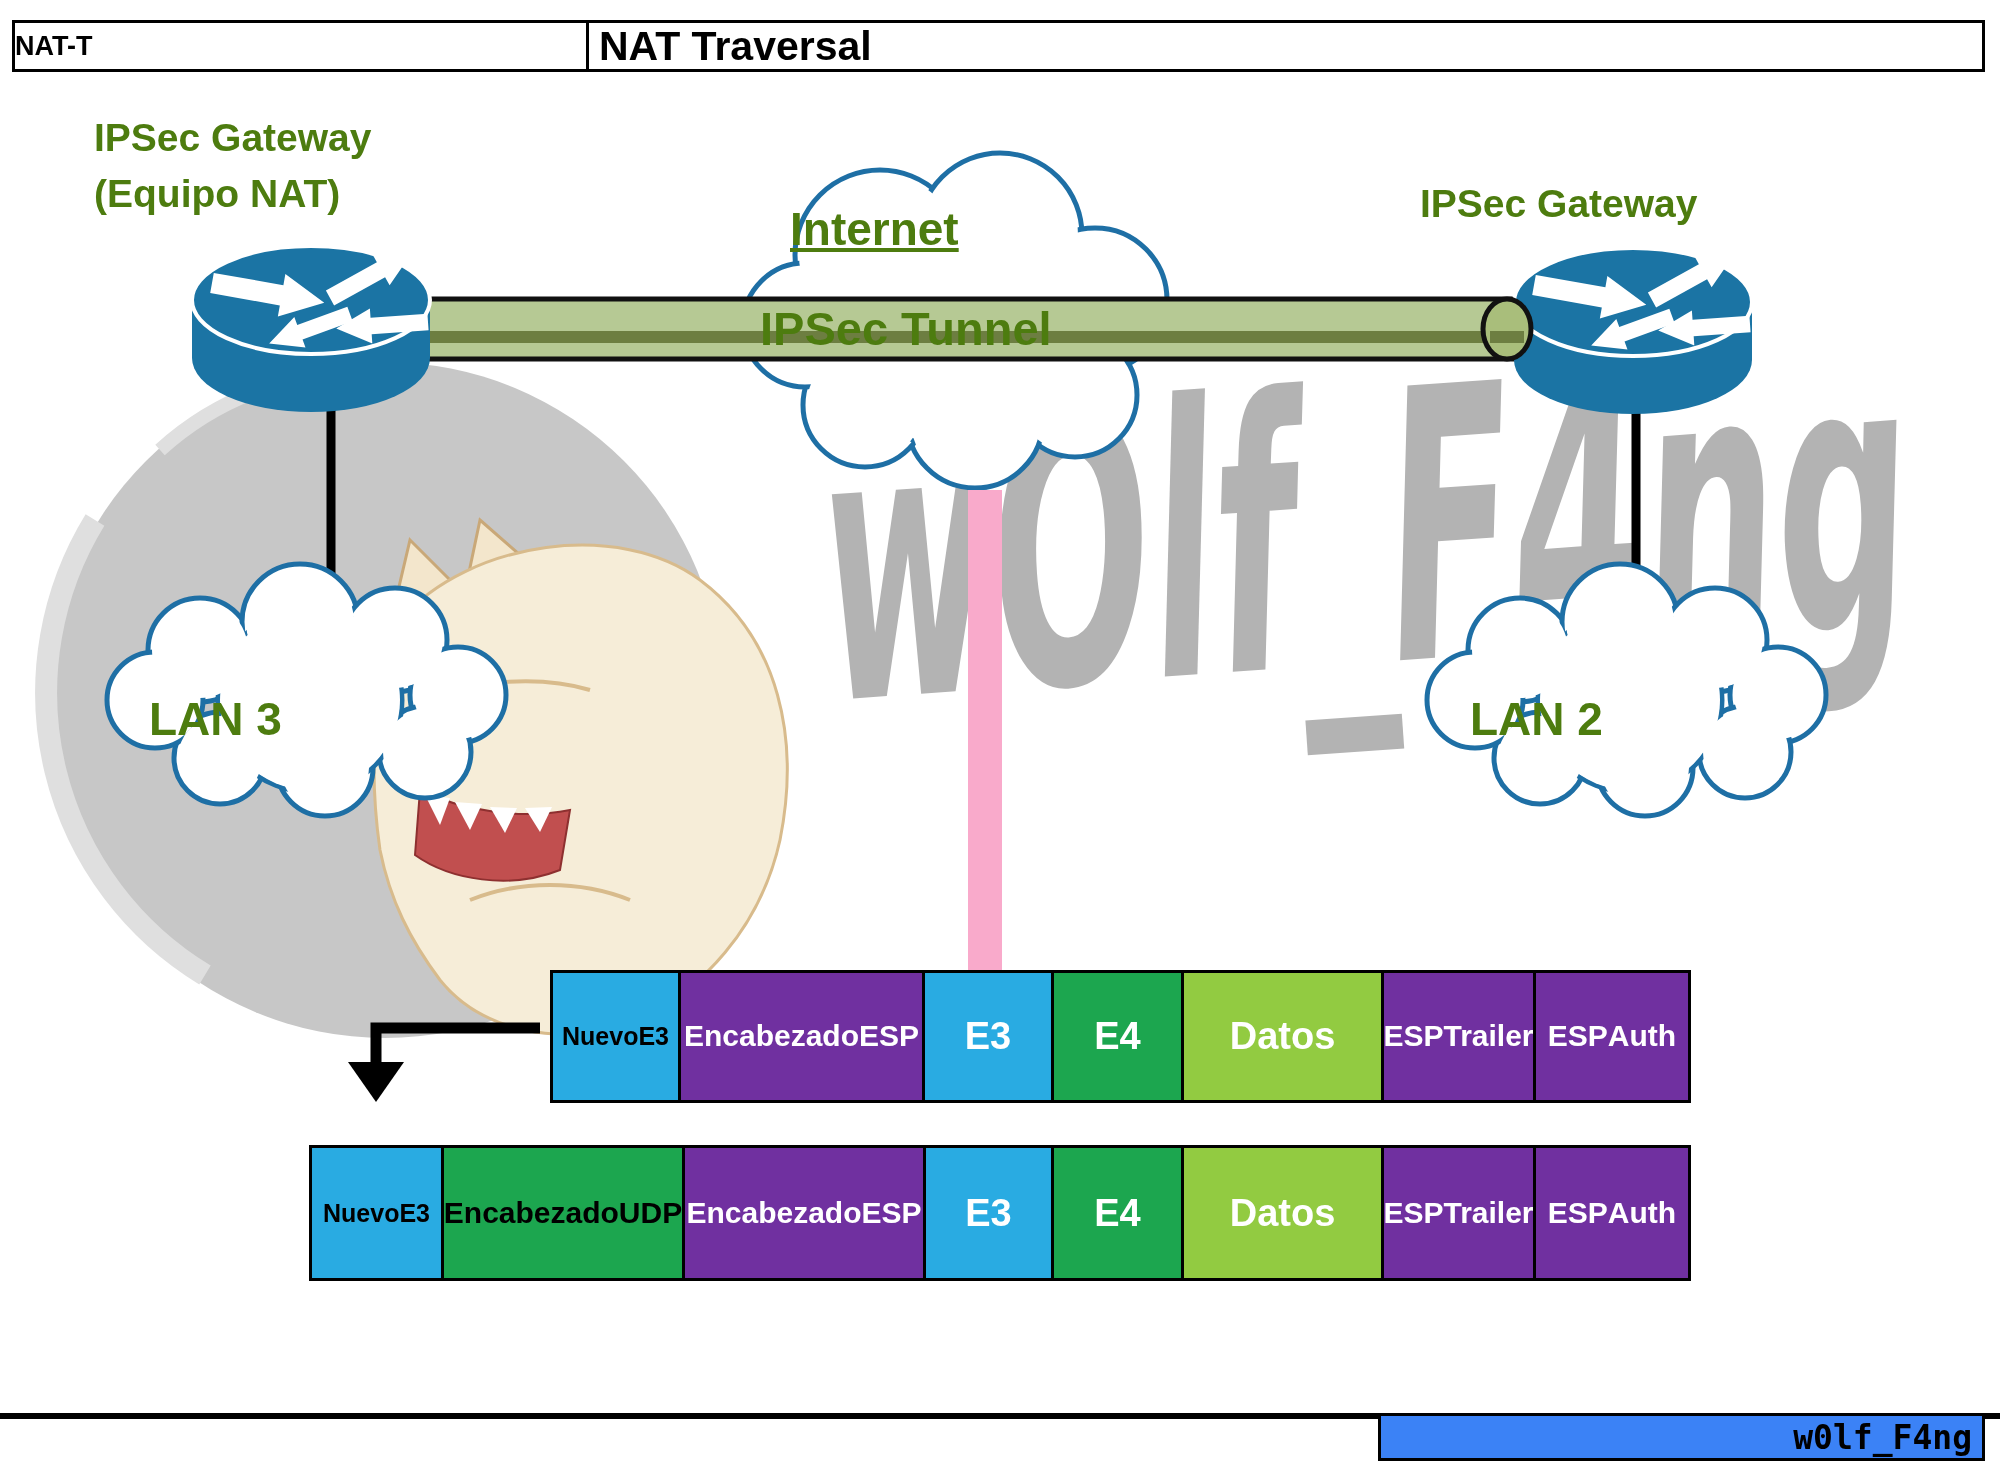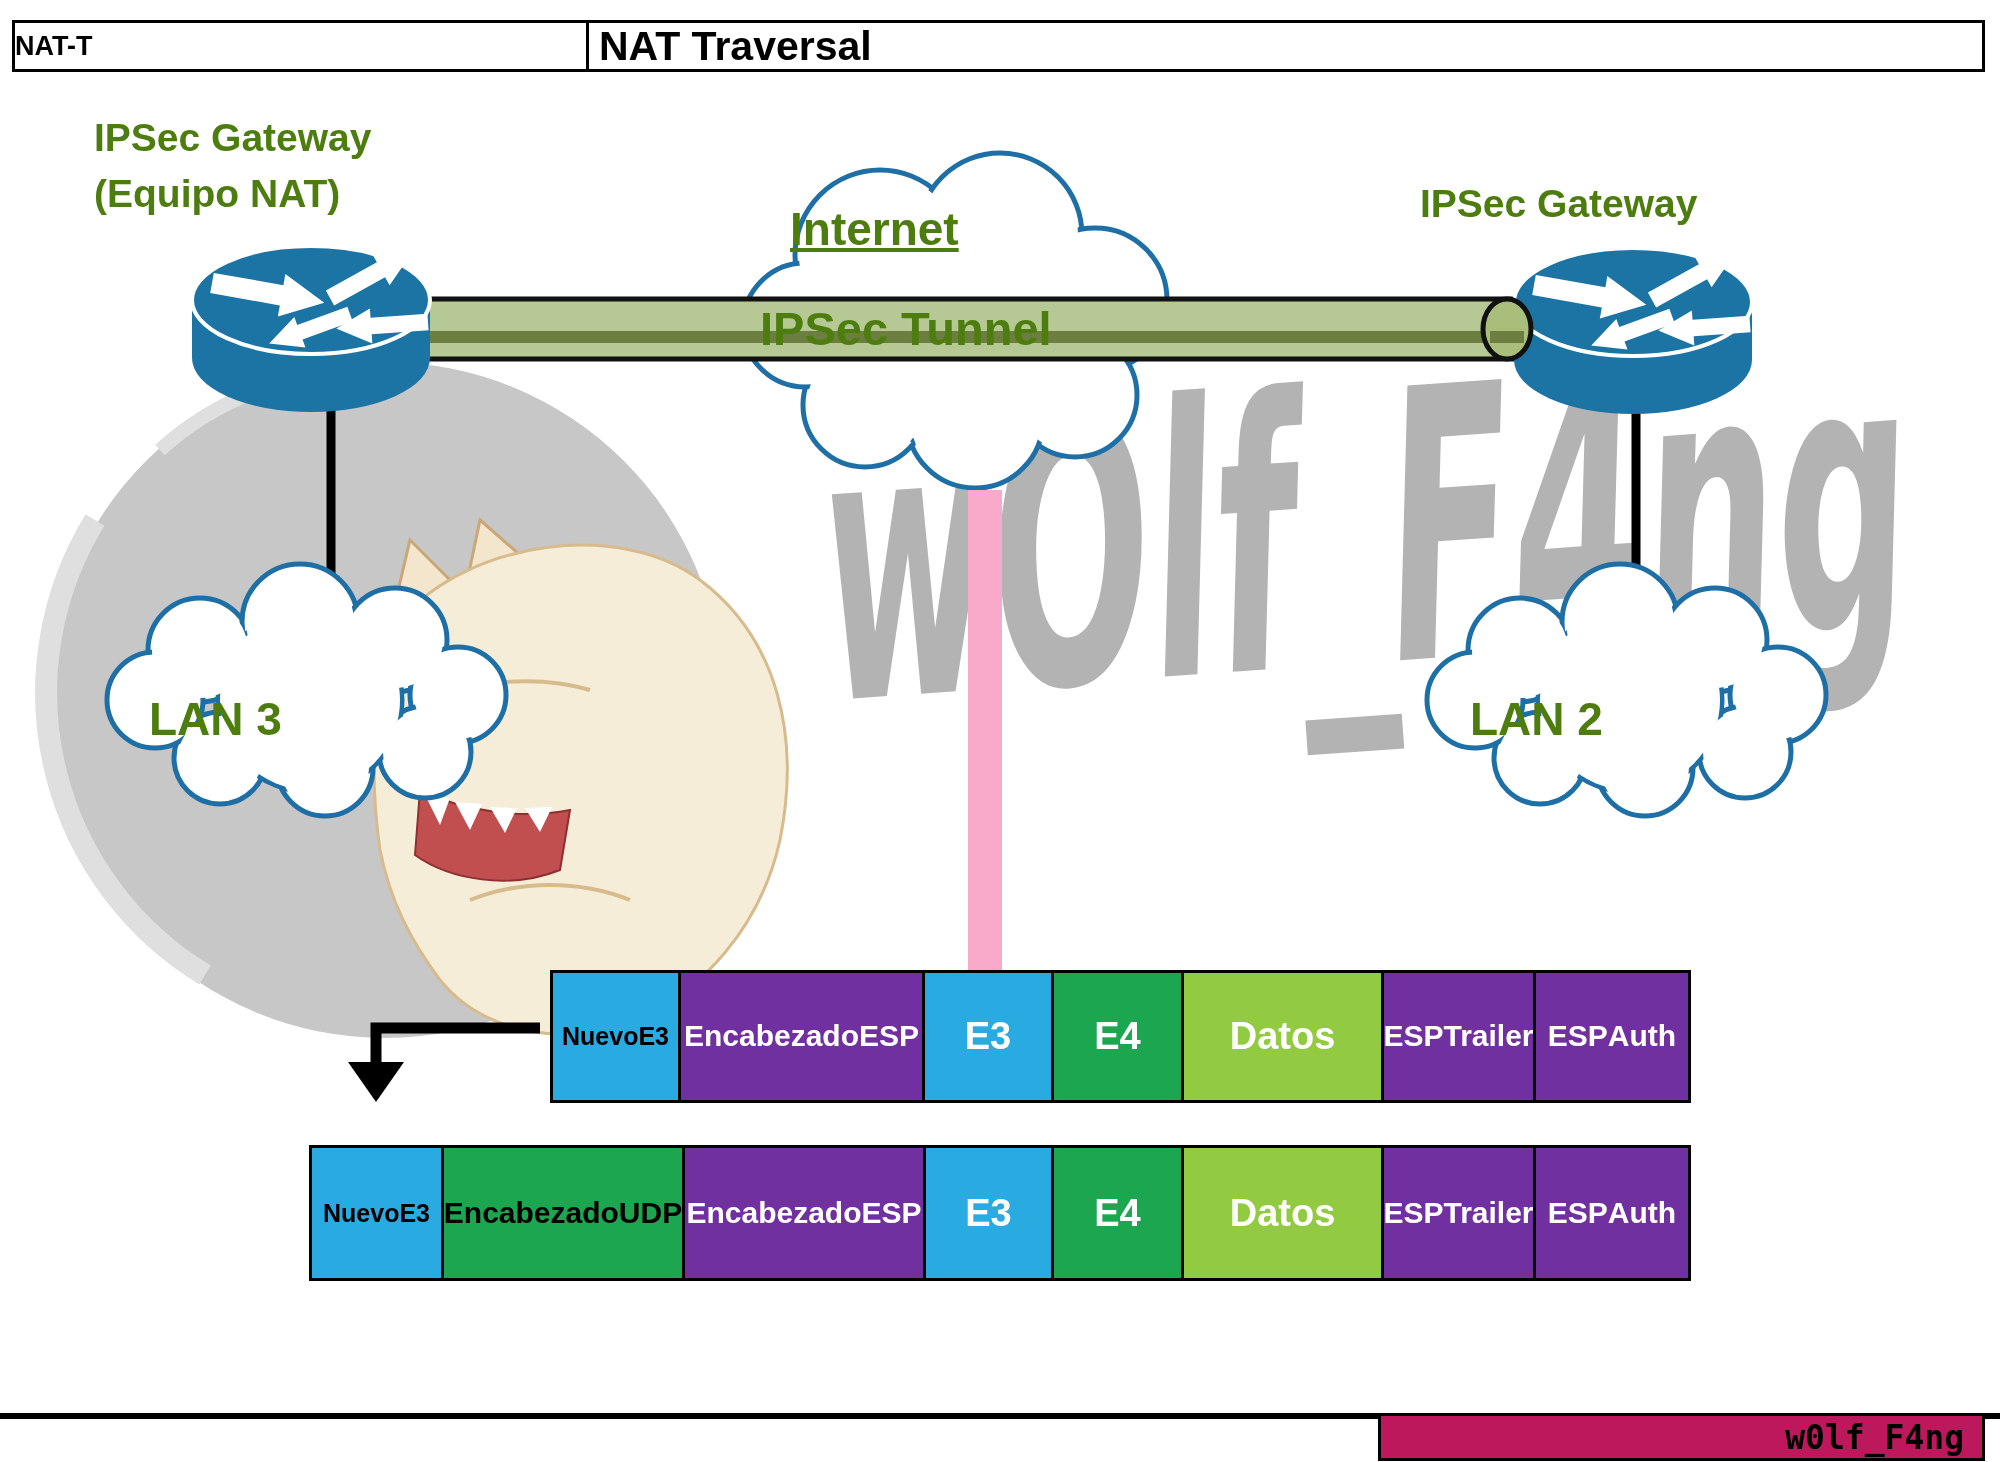--- a/index.html
+++ b/index.html
@@ -9,22 +9,22 @@
   .lbl{position:absolute;font-weight:bold;color:#4d7c0f;text-align:left;z-index:5;}
   
   #hdr{position:absolute;left:12px;top:20px;width:1973px;height:52px;border:3px solid #000;
        background:#fff;z-index:6;box-sizing:border-box;display:flex;}
   #hdr .cell-l{width:571px;border-right:3px solid #000;display:flex;align-items:center;
        padding-left:0;font-weight:bold;font-size:27px;}
   #hdr .cell-r{flex:1;display:flex;align-items:center;padding-left:10px;font-weight:bold;font-size:41px;}
   
   #footline{position:absolute;left:0;top:1413px;width:2000px;height:6px;background:#000;z-index:6;}
   #sigbox{position:absolute;left:1378px;top:1416px;width:607px;height:45px;border:3px solid #000;
-       border-top:none;background:#be185d;z-index:7;box-sizing:border-box;display:flex;align-items:center;
-       justify-content:flex-end;padding-right:18px;font-family:"DejaVu Sans Mono",monospace;
+       border-top:none;background:#3b82f6;z-index:7;box-sizing:border-box;display:flex;align-items:center;
+       justify-content:flex-end;padding-right:10px;font-family:"DejaVu Sans Mono",monospace;
        font-weight:bold;font-size:33px;}
   
   #gwL{left:94px;top:110px;width:430px;font-size:39px;line-height:56px;}
   #gwR{left:1420px;top:176px;width:424px;font-size:39px;line-height:56px;}
   #inet{left:790px;top:202px;width:360px;font-size:46px;text-decoration:underline;}
   #tun{left:760px;top:299px;width:440px;height:60px;line-height:60px;font-size:47px;}
   #lan1{left:149px;top:692px;width:320px;font-size:46px;}
   #lan2{left:1470px;top:692px;width:328px;font-size:46px;}
   
   .prow{position:absolute;display:inline-flex;border:3px solid #000;box-sizing:border-box;

